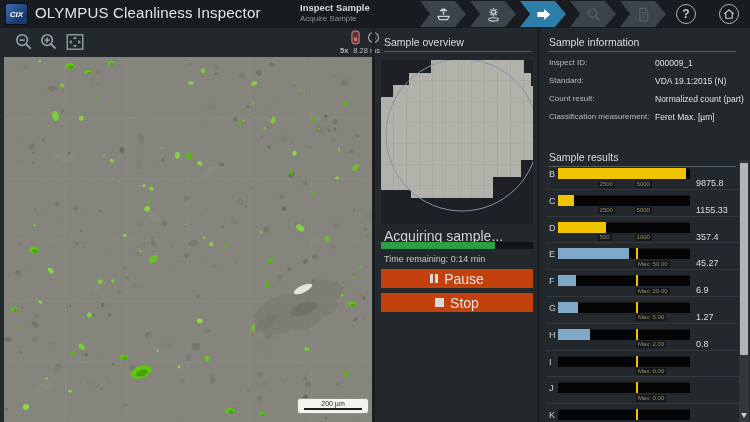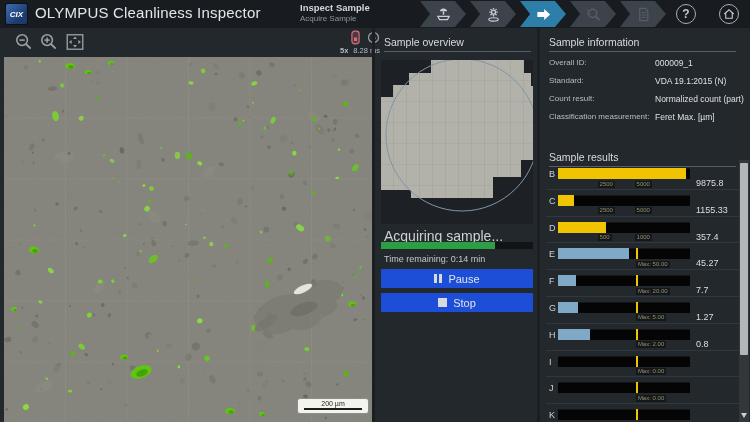--- a/index.html
+++ b/index.html
@@ -57,23 +57,23 @@
   .sect-title{font-size:10.5px;color:#d8dbde;}
   .rule{height:1px;background:#565d63;margin-top:3px;}
   
   .mid{position:absolute;left:375px;top:28px;width:162px;bottom:0;}
   .mid .head{position:absolute;left:9px;right:6px;top:8px;}
   .overview-box{position:absolute;left:6px;top:32px;width:152px;height:164px;background:#1d2125;}
   .acq-status{position:absolute;left:9px;top:200px;font-size:14px;color:#cdd1d4;}
   .pbar{position:absolute;left:6px;top:214px;width:152px;height:7px;background:#111417;}
   .pbar .fill{height:100%;background:#2e9e44;}
   .time-rem{position:absolute;left:9px;top:226px;font-size:9px;color:#c3c8cb;}
-  .btn{position:absolute;left:6px;width:152px;height:19px;background:#1d4ed8;border-radius:1px;
+  .btn{position:absolute;left:6px;width:152px;height:19px;background:#c2410c;border-radius:1px;
     display:flex;align-items:center;justify-content:center;gap:6px;cursor:pointer;
-    font-size:11px;color:#e2e5e7;}
+    font-size:14px;color:#e2e5e7;}
   #pause-btn{top:241px;} #stop-btn{top:265px;}
   .ic-pause{display:flex;gap:2px;}
   .ic-pause i{display:block;width:3px;height:9px;background:#d8dbdd;}
   .ic-stop{display:block;width:9px;height:9px;background:#d8dbdd;}
   
   .right{position:absolute;left:540px;top:28px;width:210px;bottom:0;}
   .right .head1{position:absolute;left:9px;right:14px;top:8px;}
   #info-rows{position:absolute;left:9px;right:6px;top:27px;}
   .irow{height:18px;position:relative;}
   .irow .lab{position:absolute;left:0;top:3px;font-size:8px;color:#b7bcc0;}
@@ -584,21 +584,21 @@
   </div>
 </div>
 
 <div class="right">
   <div class="head1">
     <div class="sect-title">Sample information</div>
     <div class="rule"></div>
   </div>
   <div id="info-rows">
       <div class="irow">
-        <span class="lab">Overall ID:</span>
+        <span class="lab">Inspect ID:</span>
         <span class="val">000009_1</span>
       </div>
       <div class="irow">
         <span class="lab">Standard:</span>
         <span class="val">VDA 19.1:2015 (N)</span>
       </div>
       <div class="irow">
         <span class="lab">Count result:</span>
         <span class="val">Normalized count (part)</span>
       </div>
@@ -648,21 +648,21 @@
         </div>
         <span class="rval">45.27</span>
       </div>
       <div class="rrow">
         <span class="rletter">F</span>
         <div class="rbar">
           <div class="rfill" style="width: 14%; background: rgb(127, 169, 198);"></div>
           <div class="rmark" style="left: 59%; background: rgb(240, 196, 0);"></div>
           <span class="rtick" style="left: 59%;">Max: 20.00</span>
         </div>
-        <span class="rval">7.7</span>
+        <span class="rval">6.9</span>
       </div>
       <div class="rrow">
         <span class="rletter">G</span>
         <div class="rbar">
           <div class="rfill" style="width: 15%; background: rgb(127, 169, 198);"></div>
           <div class="rmark" style="left: 59%; background: rgb(240, 196, 0);"></div>
           <span class="rtick" style="left: 59%;">Max: 5.00</span>
         </div>
         <span class="rval">1.27</span>
       </div>

